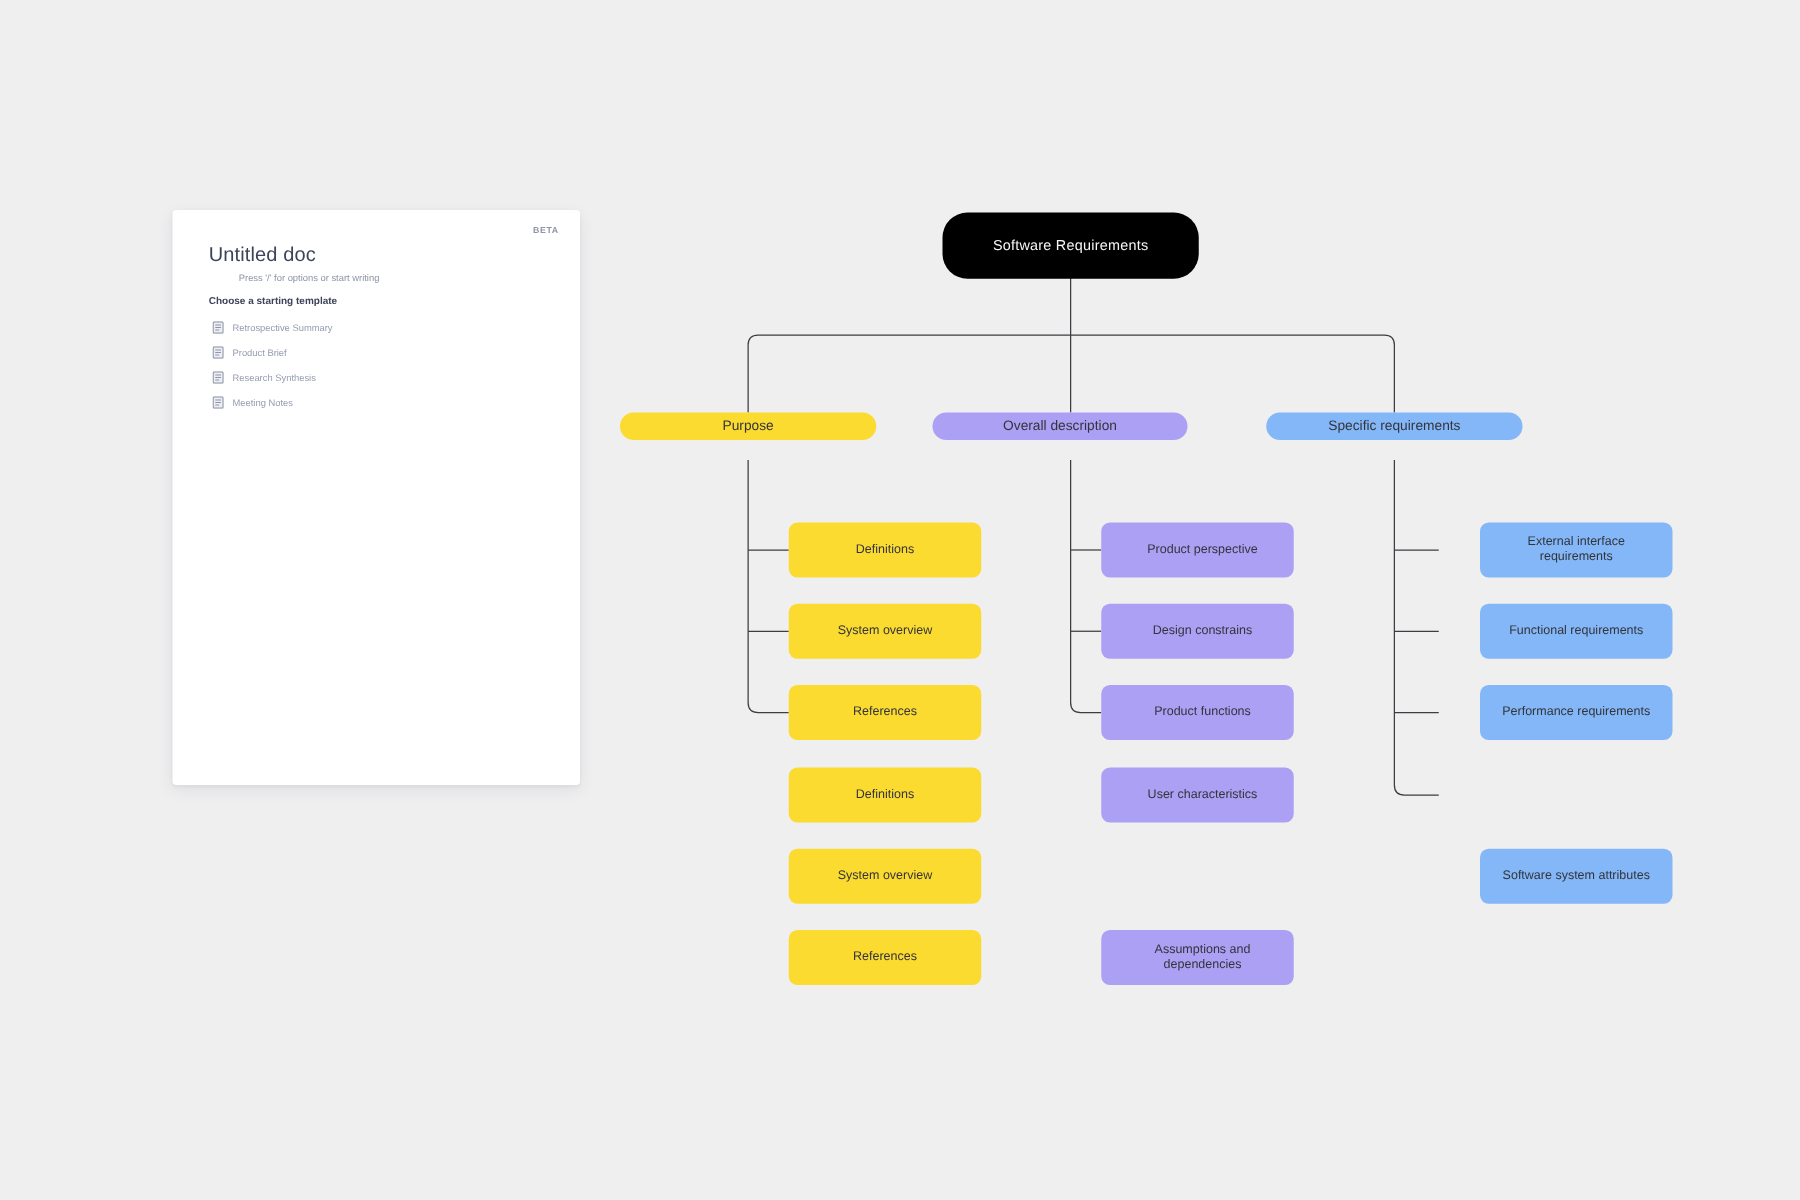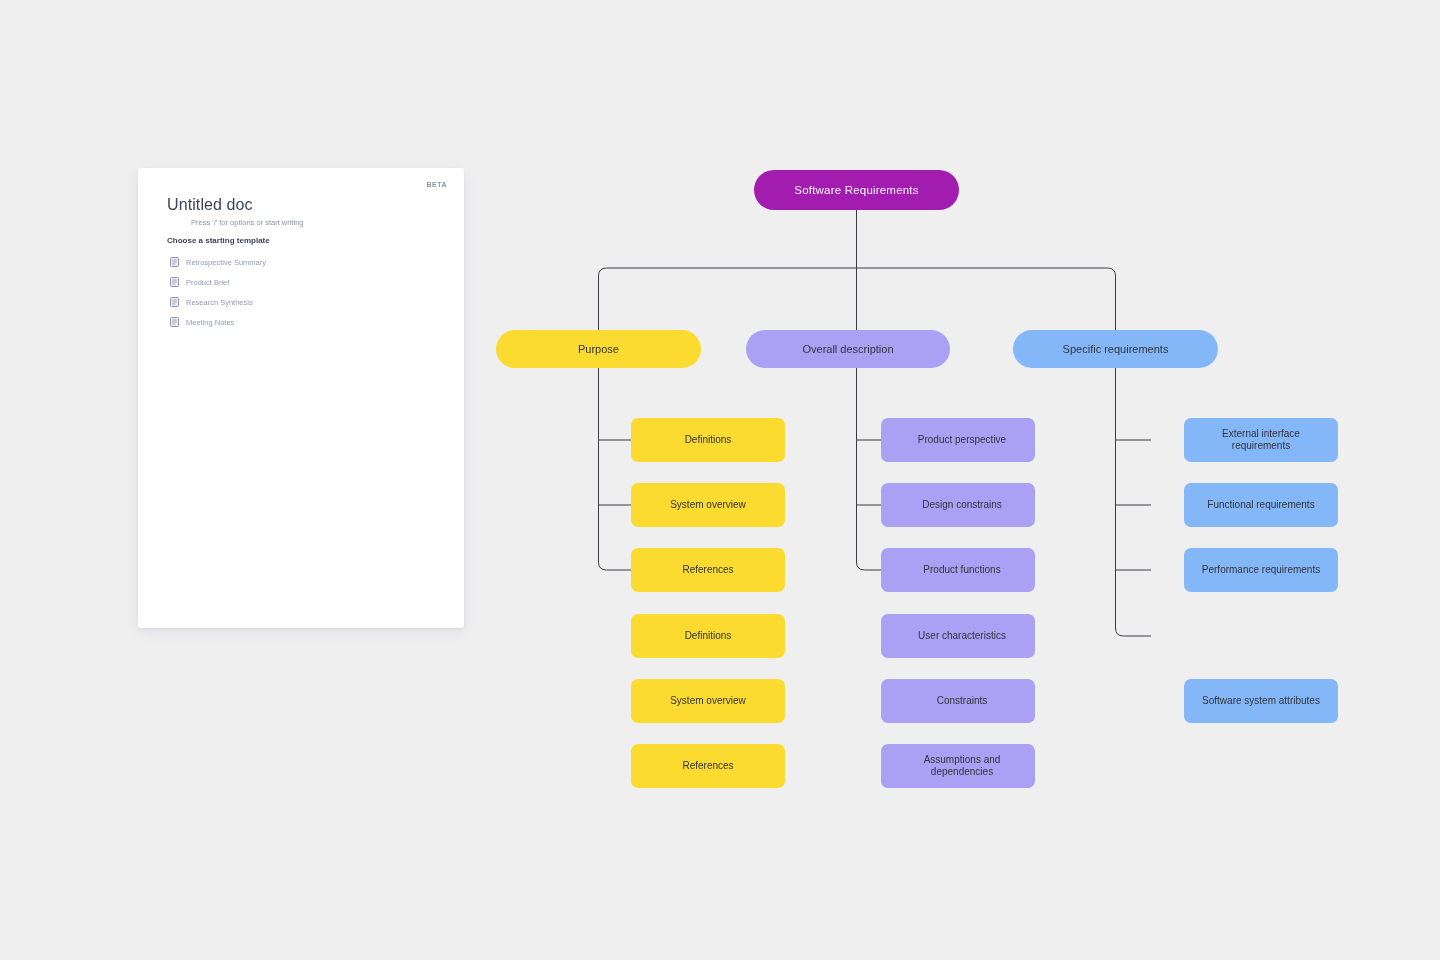--- a/index.html
+++ b/index.html
@@ -49,25 +49,25 @@
 
   
   .node {
     position: absolute;
     display: flex; align-items: center; justify-content: center;
     text-align: center;
     color: #33343b;
     cursor: pointer;
   }
   .node-root {
-    left: 754px; top: 170px; width: 205px; height: 40px;
-    background: #a21caf; border-radius: 20px;
+    left: 754px; top: 170px; width: 205px; height: 53px;
+    background: #000000; border-radius: 20px;
     color: #f7f7f8; font-size: 11.5px; letter-spacing: 0.2px;
   }
-  .node-pill { height: 38px; border-radius: 19px; font-size: 11px; }
+  .node-pill { height: 22px; border-radius: 19px; font-size: 11px; }
   .pill-purpose  { left: 496px;  top: 330px; width: 205px; background: #fbdb2f; }
   .pill-overall  { left: 746px;  top: 330px; width: 204px; background: #aba0f4; }
   .pill-specific { left: 1013px; top: 330px; width: 205px; background: #84b7f8; }
 
   .node-card {
     width: 154px; height: 44px; border-radius: 7px;
     font-size: 10px; line-height: 12px; padding: 0 10px;
   }
   .card-yellow { background: #fbdb2f; }
   .card-purple { background: #aba0f4; }
@@ -164,21 +164,20 @@
   <div class="node node-card card-yellow col-1 row-2">System overview</div>
   <div class="node node-card card-yellow col-1 row-3">References</div>
   <div class="node node-card card-yellow col-1 row-4">Definitions</div>
   <div class="node node-card card-yellow col-1 row-5">System overview</div>
   <div class="node node-card card-yellow col-1 row-6">References</div>
 
   <div class="node node-card card-purple col-2 row-1">Product perspective</div>
   <div class="node node-card card-purple col-2 row-2">Design constrains</div>
   <div class="node node-card card-purple col-2 row-3">Product functions</div>
   <div class="node node-card card-purple col-2 row-4">User characteristics</div>
-  <div class="node node-card card-purple col-2 row-5">Constraints</div>
   <div class="node node-card card-purple col-2 row-6">Assumptions and dependencies</div>
 
   <div class="node node-card card-blue col-3 row-1">External interface requirements</div>
   <div class="node node-card card-blue col-3 row-2">Functional requirements</div>
   <div class="node node-card card-blue col-3 row-3">Performance requirements</div>
   <div class="node node-card card-blue col-3 row-5">Software system attributes</div>
 
 </div>
 
 </body></html>

